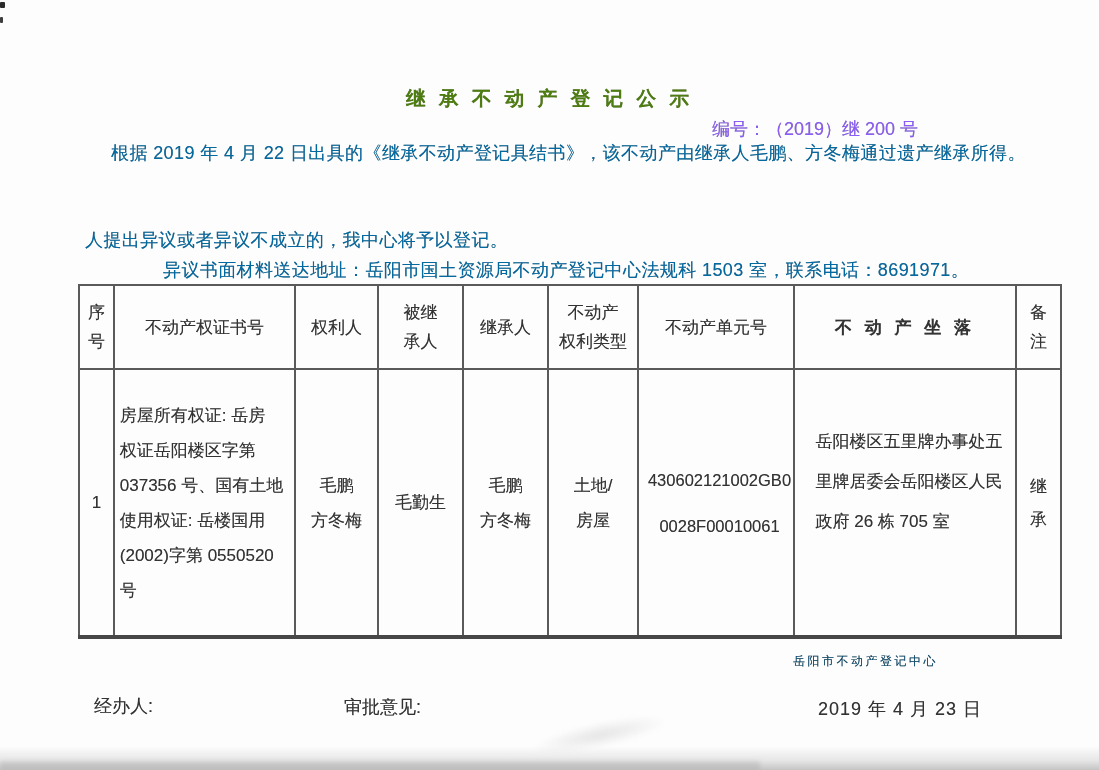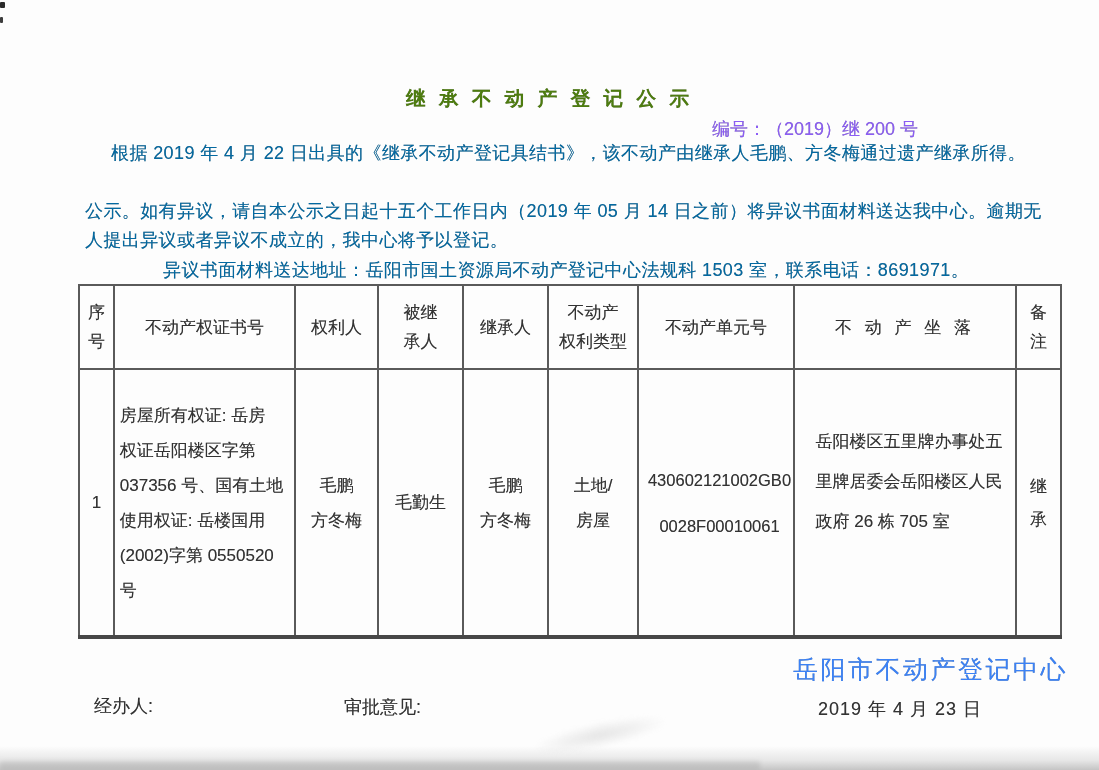--- a/index.html
+++ b/index.html
@@ -41,31 +41,31 @@
   table.reg th,table.reg td{
     border:2px solid #5a5a5a;
     padding:0;text-align:center;vertical-align:middle;
     font-weight:normal;color:#333333;font-size:17px;
   }
   table.reg tr.hdr{height:84px;}
   table.reg tr.datarow{height:268px;}
   table.reg tbody td{border-bottom:4px solid #474747;}
   table.reg span{white-space:pre-line;display:inline-block;}
   .hdr span{line-height:29px;}
-  .h-loc span{letter-spacing:4px;}
+  .h-loc span{letter-spacing:4px;font-weight:bold;}
   td.c-cert{text-align:left;}
   td.c-cert span{line-height:35px;text-align:left;padding:0 6px 0 0;}
   td.c-holder span,td.c-heir span,td.c-type span{line-height:35px;}
   td.c-unit{text-align:left;}
   td.c-unit span{line-height:46px;text-align:center;padding-left:7px;font-size:16.5px;}
   td.c-loc{text-align:left;vertical-align:middle;}
   td.c-loc span{line-height:40px;text-align:left;padding-left:8px;margin-bottom:42px;}
   td.c-remark span{line-height:33px;}
   
-  .f-org{position:absolute;top:653px;left:793px;font-size:25px;letter-spacing:2.5px;color:#3b82f6;}
+  .f-org{position:absolute;top:653px;left:793px;font-size:12px;letter-spacing:2.5px;color:#0c4a6e;}
   .f-handler{position:absolute;top:694px;left:94px;font-size:18px;}
   .f-approval{position:absolute;top:695px;left:344px;font-size:18px;}
   .f-date{position:absolute;top:697px;left:818px;font-size:18px;letter-spacing:1px;}
   
   .speck1{position:absolute;left:0;top:2px;width:5px;height:6px;background:#2a2a2a;border-radius:1px;}
   .speck2{position:absolute;left:0;top:17px;width:3px;height:6px;background:#3d3d3d;border-radius:1px;}
   .smudge{
     position:absolute;left:530px;top:722px;width:140px;height:26px;
     background:radial-gradient(ellipse at center,rgba(170,170,170,.28),rgba(170,170,170,0) 70%);
     filter:blur(2px);transform:rotate(-12deg);
@@ -84,21 +84,20 @@
 
 <div id="page">
 
   <div class="speck1"></div>
   <div class="speck2"></div>
 
   <div class="title">继 承 不 动 产 登 记 公 示</div>
   <div class="doc-no">编号：（2019）继 200 号</div>
 
   <div class="bline bl1">根据 2019 年 4 月 22 日出具的《继承不动产登记具结书》，该不动产由继承人毛鹏、方冬梅通过遗产继承所得。</div>
-  <div class="bline bl3">公示。如有异议，请自本公示之日起十五个工作日内（2019 年 05 月 14 日之前）将异议书面材料送达我中心。逾期无</div>
   <div class="bline bl4">人提出异议或者异议不成立的，我中心将予以登记。</div>
   <div class="bline bl5">异议书面材料送达地址：岳阳市国土资源局不动产登记中心法规科 1503 室，联系电话：8691971。</div>
 
   <table class="reg">
     <colgroup>
       <col style="width:35px">
         <col style="width:181px">
         <col style="width:83px">
       <col style="width:85px">
         <col style="width:85px">

